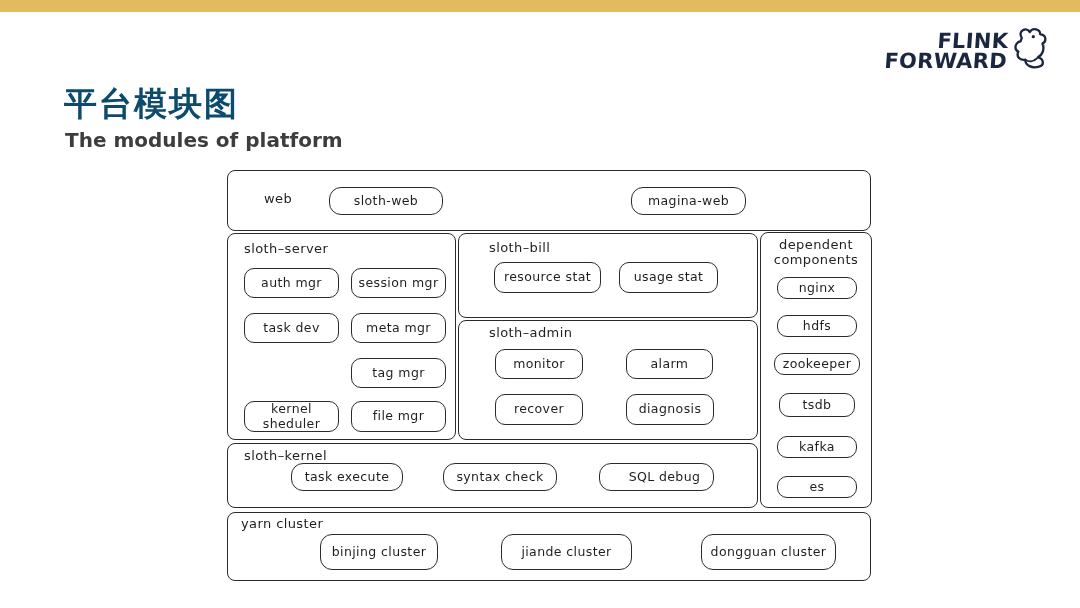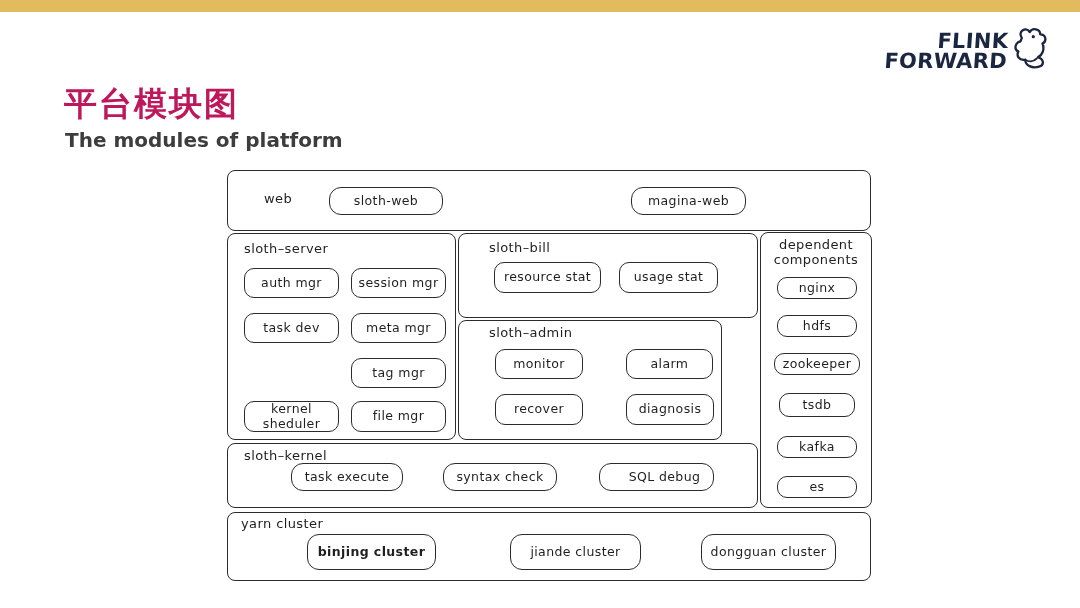--- a/index.html
+++ b/index.html
@@ -7,34 +7,34 @@
   .slide { position:relative; width:1080px; height:608px; background:#ffffff; overflow:hidden; }
 
   .top-bar { position:absolute; left:0; top:0; width:100%; height:12px; background:#e2bb5e; }
 
   .logo { position:absolute; top:24px; right:28px; display:flex; align-items:flex-start; }
   .logo-text { text-align:right; color:#1b2740; font-weight:bold; font-size:21px;
                line-height:0.95; letter-spacing:0.3px; transform:skewX(-4deg); margin-top:8px; }
   .logo-squirrel { margin-left:2px; }
 
   .title { position:absolute; left:64px; top:82px; font-size:33px; font-weight:bold;
-           color:#be185d; letter-spacing:2px; }
+           color:#0c4a6e; letter-spacing:2px; }
   .subtitle { position:absolute; left:65px; top:128px; font-size:20px; font-weight:bold; color:#3d3d3d; }
 
   .section { position:absolute; border:1px solid #2b2b2b; border-radius:8px; background:#fff; }
   .sec-label { position:absolute; font-size:13px; color:#1f1f1f; letter-spacing:0.4px; white-space:pre-line; }
   .chip { position:absolute; border:1px solid #2b2b2b; border-radius:10px; background:#fff;
           display:flex; align-items:center; justify-content:center; text-align:center;
           font-size:12.5px; color:#1f1f1f; letter-spacing:0.4px; line-height:1.15; padding:1px 2px; }
   .chip.big { border-radius:12px; }
 
   #sec-web    { left:227px; top:170px; width:644px; height:61px; }
   #sec-server { left:227px; top:233px; width:229px; height:207px; }
   #sec-bill   { left:458px; top:233px; width:300px; height:85px; }
-  #sec-admin  { left:458px; top:320px; width:264px; height:120px; }
+  #sec-admin  { left:458px; top:320px; width:300px; height:120px; }
   #sec-dep    { left:760px; top:232px; width:112px; height:276px; }
   #sec-kernel { left:227px; top:443px; width:531px; height:65px; }
   #sec-yarn   { left:227px; top:512px; width:644px; height:69px; }
 
   #sec-web .sec-label    { left:36px; top:20px; }
   #sec-server .sec-label { left:16px; top:7px; }
   #sec-bill .sec-label   { left:30px; top:6px; }
   #sec-admin .sec-label  { left:30px; top:4px; }
   #sec-dep .sec-label    { left:0; right:0; top:4px; text-align:center; }
   #sec-kernel .sec-label { left:16px; top:4px; }
@@ -64,22 +64,22 @@
   .chip-d1 { left:16px; top:82px;  width:80px; height:22px; }
   .chip-d2 { left:13px; top:120px; width:86px; height:22px; }
   .chip-d3 { left:18px; top:160px; width:76px; height:24px; }
   .chip-d4 { left:16px; top:203px; width:80px; height:22px; }
   .chip-d5 { left:16px; top:243px; width:80px; height:22px; }
 
   .chip-k0 { left:63px;  top:19px; width:112px; height:28px; }
   .chip-k1 { left:215px; top:19px; width:114px; height:28px; }
   .chip-k2 { left:371px; top:19px; width:115px; height:28px;padding-left:18px; }
 
-  .chip-y0 { left:79px;  top:21px; width:129px; height:36px;font-weight:bold; }
-  .chip-y1 { left:282px; top:21px; width:131px; height:36px;text-align:center; }
+  .chip-y0 { left:92px;  top:21px; width:118px; height:36px; }
+  .chip-y1 { left:273px; top:21px; width:131px; height:36px;text-align:center; }
   .chip-y2 { left:473px; top:21px; width:135px; height:36px; }
 </style>
 </head>
 <body>
 
 <div class="slide">
   <div class="top-bar"></div>
 
   <div class="logo">
     <div class="logo-text">

